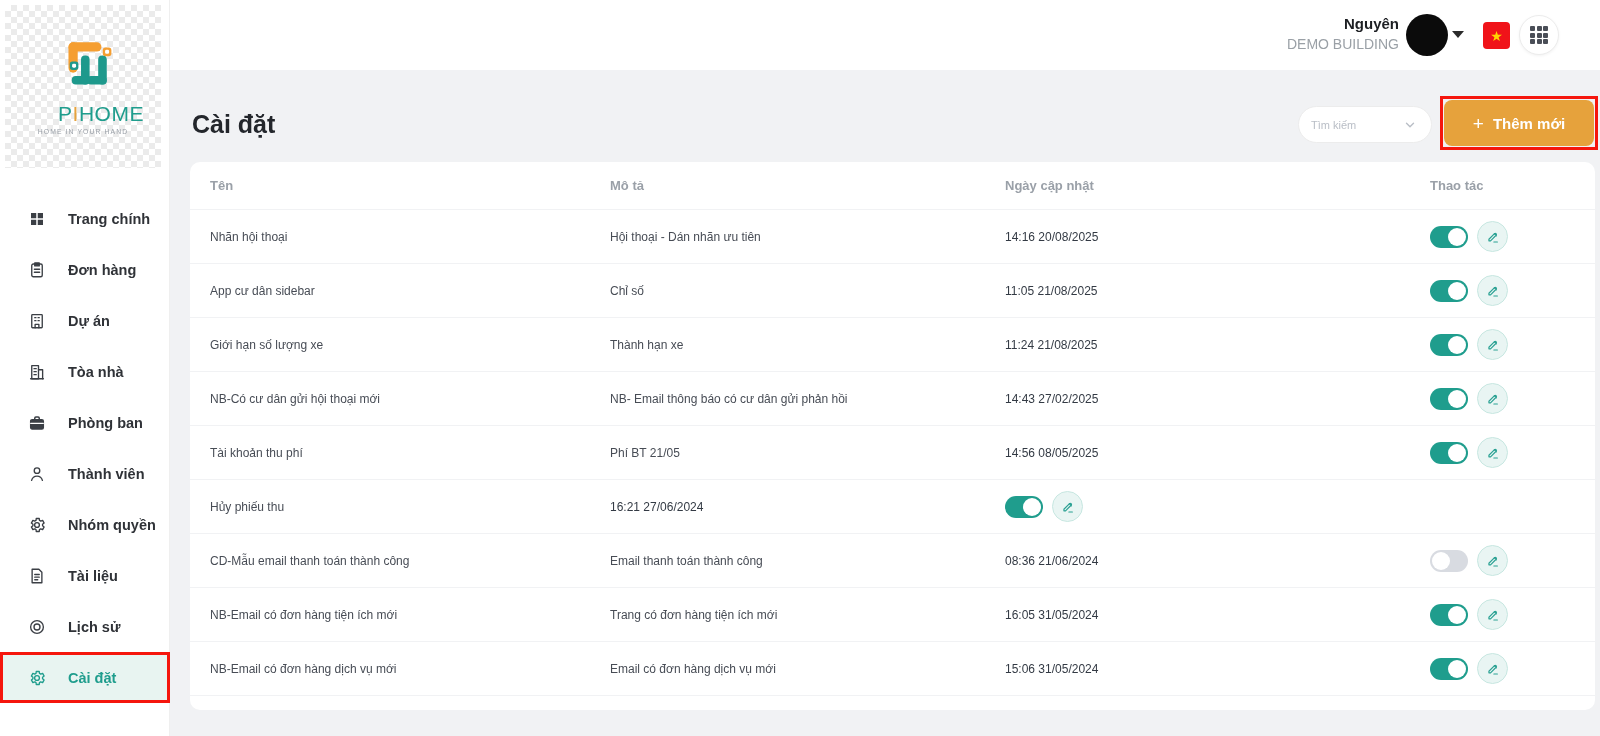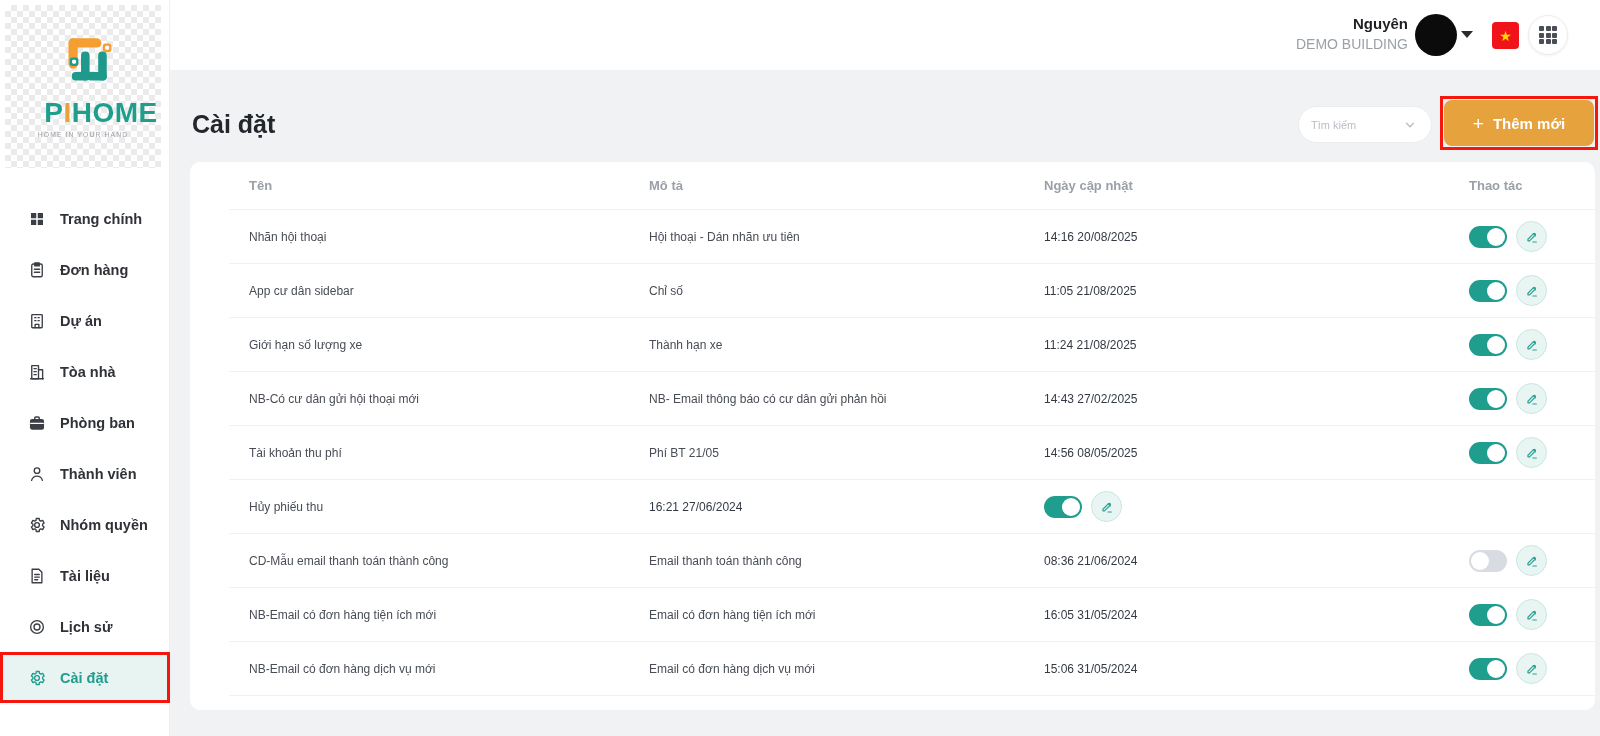--- a/index.html
+++ b/index.html
@@ -9,32 +9,32 @@
   }
   *{box-sizing:border-box;margin:0;padding:0;}
   body{width:1600px;height:736px;position:relative;overflow:hidden;background:#fff;
        font-family:"Liberation Sans",sans-serif;}
   
   .sidebar{position:absolute;left:0;top:0;width:170px;height:736px;background:#fff;border-right:1px solid #efefef;z-index:3;}
   .logo-box{position:absolute;left:5px;top:5px;width:156px;height:163px;display:flex;flex-direction:column;align-items:center;justify-content:center;gap:2px;background-color:#fff;
     background-image:linear-gradient(45deg,#ebebeb 25%,transparent 25%,transparent 75%,#ebebeb 75%),
                      linear-gradient(45deg,#ebebeb 25%,transparent 25%,transparent 75%,#ebebeb 75%);
     background-size:12px 12px;background-position:0 0,6px 6px;}
-  .logo-name{font-size:28px;font-weight:700;letter-spacing:.5px;color:var(--teal);line-height:1;margin-left:36px;}
+  .logo-name{font-size:21px;font-weight:400;letter-spacing:.5px;color:var(--teal);line-height:1;margin-left:36px;}
   .logo-name .i{color:var(--orange);}
   .logo-tag{font-size:6.8px;color:#9aa0a8;letter-spacing:1.1px;margin-top:2px;}
   .menu{position:absolute;left:0;top:193px;width:170px;}
-  .menu-item{height:51px;display:flex;align-items:center;gap:14px;padding-left:27px;cursor:pointer;
+  .menu-item{height:51px;display:flex;align-items:center;gap:22px;padding-left:27px;cursor:pointer;
              font-size:14.5px;font-weight:700;color:#2f3237;}
   .menu-item .mi-icon{width:19px;height:19px;display:flex;align-items:center;justify-content:center;color:#3b3f45;flex:0 0 19px;}
   .menu-item .mi-icon svg{width:18px;height:18px;}
   .menu-item.active{background:var(--teal-bg);color:var(--teal);border:3px solid var(--red);padding-left:24px;}
   .menu-item.active .mi-icon{color:var(--teal);}
   
-  .topbar{position:absolute;left:170px;top:0;width:1430px;height:70px;background:#fff;z-index:2;}
+  .topbar{position:absolute;left:161px;top:0;width:1430px;height:70px;background:#fff;z-index:2;}
   .user-text{position:absolute;right:192px;top:13px;text-align:right;}
   .user-name{font-size:15px;font-weight:800;color:#1d1f23;line-height:21px;}
   .user-building{font-size:14px;color:#9aa0a6;line-height:20px;}
   .avatar{position:absolute;left:1245px;top:14px;width:42px;height:42px;border-radius:50%;background:#0b0b0b;cursor:pointer;}
   .avatar-caret{position:absolute;left:1291px;top:31px;width:0;height:0;border-left:6px solid transparent;border-right:6px solid transparent;border-top:7px solid #2b2b2b;cursor:pointer;}
   .flag{position:absolute;left:1322px;top:22px;width:27px;height:27px;border-radius:4px;background:var(--flag-red);display:flex;align-items:center;justify-content:center;cursor:pointer;}
   .flag span{color:var(--star);font-size:14px;line-height:1;}
   .grid-btn{position:absolute;left:1358px;top:15px;width:40px;height:40px;border-radius:50%;background:#fff;border:1px solid #ececec;box-shadow:0 1px 3px rgba(0,0,0,.05);display:flex;align-items:center;justify-content:center;cursor:pointer;}
   .grid-glyph{display:grid;grid-template-columns:repeat(3,5px);grid-template-rows:repeat(3,5px);gap:1.5px;}
   .grid-glyph i{background:#4a4e57;border-radius:1px;}
@@ -43,21 +43,21 @@
   .page-title{position:absolute;left:22px;top:40px;font-size:25px;font-weight:800;color:var(--ink);}
   .search-pill{position:absolute;left:1128px;top:36px;width:134px;height:37px;background:#fff;border:1px solid #ececec;border-radius:19px;display:flex;align-items:center;padding:0 12px;gap:6px;}
   .search-pill input{border:none;outline:none;width:86px;font-size:11px;color:#14532d;background:transparent;font-family:"Liberation Sans",sans-serif;}
   .search-pill input::placeholder{color:#b9bec6;}
   .search-pill svg{flex:0 0 14px;}
   .red-frame{position:absolute;left:1270px;top:26px;border:3px solid var(--red);padding:1px;}
   .add-btn{width:150px;height:46px;background:var(--orange);border:none;border-radius:8px;color:#fff;font-size:15px;font-weight:700;display:flex;align-items:center;justify-content:center;gap:9px;cursor:pointer;font-family:"Liberation Sans",sans-serif;}
   .add-btn .plus{font-size:19px;font-weight:400;line-height:1;}
   
   .card{position:absolute;left:20px;top:92px;width:1405px;height:548px;background:#fff;border-radius:10px;overflow:hidden;}
-  .thead,.trow{display:grid;grid-template-columns:400px 395px 425px 1fr;align-items:center;padding:0 20px;margin-left:39px;}
+  .thead,.trow{display:grid;grid-template-columns:400px 395px 425px 1fr;align-items:center;padding:0 20px;}
   .thead{height:48px;color:var(--muted);font-size:13px;font-weight:700;border-bottom:1px solid var(--line);}
   .trow{height:54px;border-bottom:1px solid var(--line);font-size:12px;color:var(--text);}
   .trow .date{color:#333a44;}
   .cell.actions,.th.actions{display:flex;align-items:center;gap:9px;}
   
   .toggle{width:38px;height:22px;border-radius:11px;background:#d8dbe1;position:relative;cursor:pointer;flex:0 0 38px;}
   .toggle .knob{position:absolute;top:2px;left:2px;width:18px;height:18px;border-radius:50%;background:#fff;}
   .toggle.on{background:var(--teal);}
   .toggle.on .knob{left:auto;right:2px;}
   .edit-btn{width:31px;height:31px;border-radius:50%;background:var(--teal-soft);border:1px solid var(--teal-border);display:flex;align-items:center;justify-content:center;cursor:pointer;color:#2aa193;}
@@ -337,21 +337,21 @@
       <div class="edit-btn">
         <svg viewBox="0 0 24 24" fill="none" stroke="currentColor" stroke-width="2" stroke-linecap="round" stroke-linejoin="round">
           <path d="M14.1 6.2l3.7 3.7M5 18.5h2.8L17.3 9a1.9 1.9 0 0 0-2.7-2.7L5 15.8z"></path>
                 <path d="M13.5 20.5h6"></path>
         </svg>
       </div>
     </div>
   </div>
         <div class="trow">
     <div class="cell name">NB-Email có đơn hàng tiện ích mới</div>
-    <div class="cell desc">Email có đơn hàng tiện ích mới</div>
+    <div class="cell desc">Trang có đơn hàng tiện ích mới</div>
     <div class="cell date">16:05 31/05/2024</div>
     <div class="cell actions">
       <div class="toggle on">
               <div class="knob"></div>
             </div>
       <div class="edit-btn">
         <svg viewBox="0 0 24 24" fill="none" stroke="currentColor" stroke-width="2" stroke-linecap="round" stroke-linejoin="round">
           <path d="M14.1 6.2l3.7 3.7M5 18.5h2.8L17.3 9a1.9 1.9 0 0 0-2.7-2.7L5 15.8z"></path>
                 <path d="M13.5 20.5h6"></path>
         </svg>

